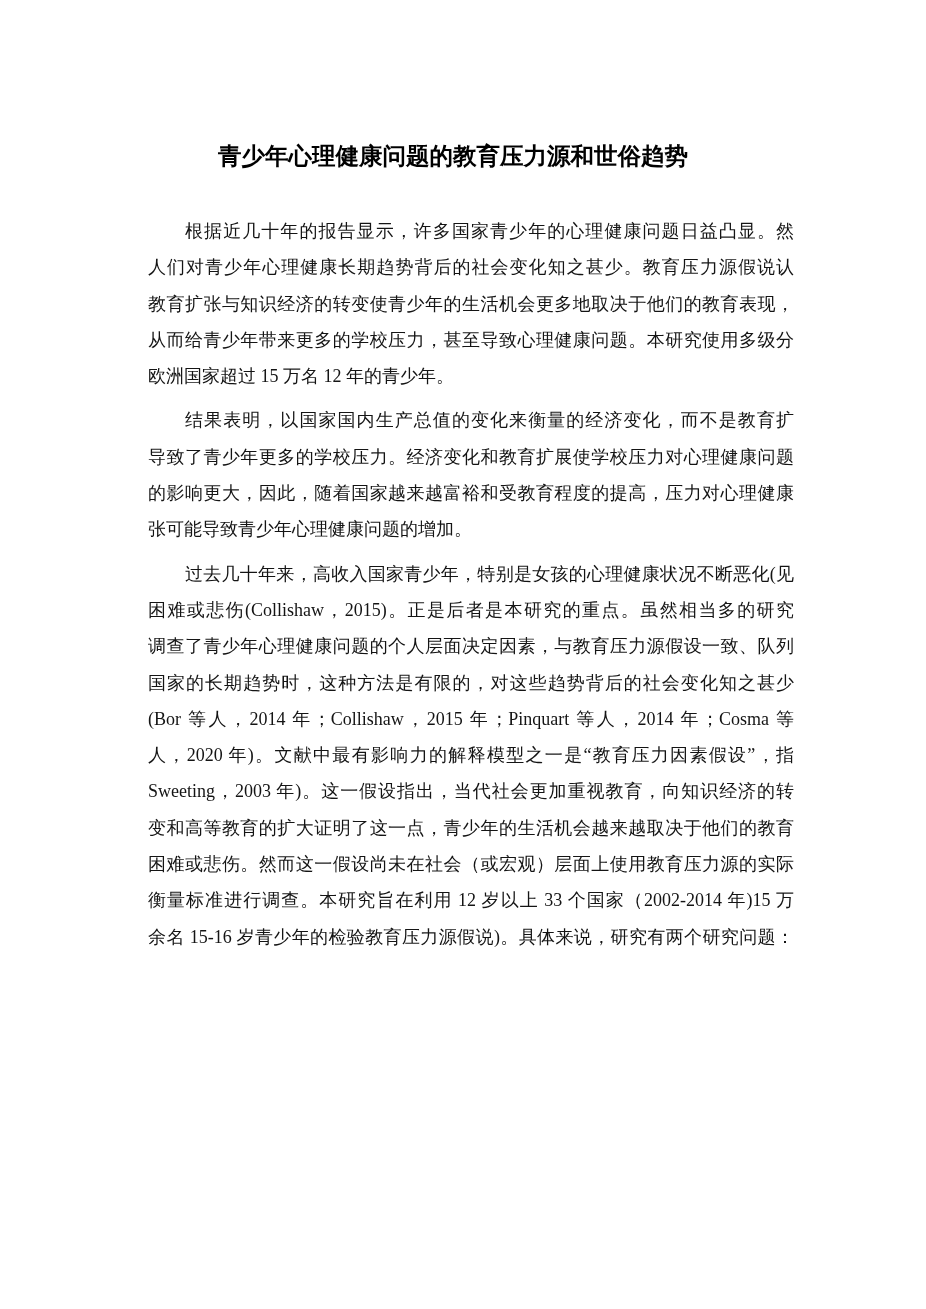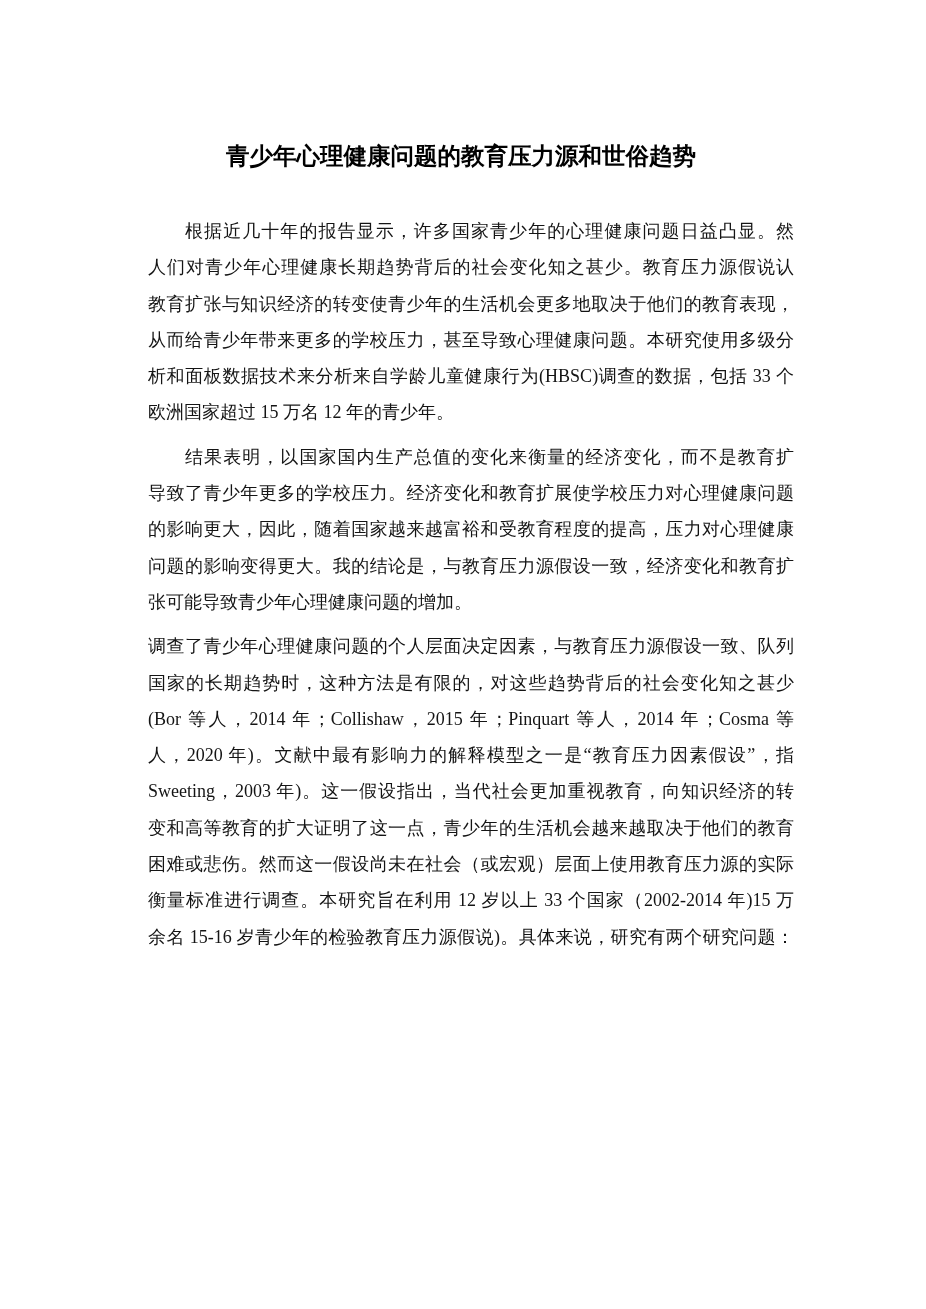--- a/index.html
+++ b/index.html
@@ -10,21 +10,21 @@
   .page {
     position: relative;
     width: 926px;
     height: 1309px;
     background: #ffffff;
     overflow: hidden;
   }
   .doc-title {
     position: absolute;
     top: 141px;
-    left: 130px;
+    left: 122px;
     width: 662px;
     text-align: center;
     font-family: "DejaVu Sans", "Liberation Sans", sans-serif;
     font-weight: bold;
     font-size: 23.5px;
     line-height: 30px;
     color: #000000;
     white-space: nowrap;
   }
   .doc-body {
@@ -61,31 +61,31 @@
 <body>
 
 <div class="page">
   <div class="doc-title">青少年心理健康问题的教育压力源和世俗趋势</div>
   <div class="doc-body">
       <div class="paragraph">
         <div class="line indent">根据近几十年的报告显示，许多国家青少年的心理健康问题日益凸显。然而，</div>
         <div class="line">人们对青少年心理健康长期趋势背后的社会变化知之甚少。教育压力源假说认为，</div>
         <div class="line">教育扩张与知识经济的转变使青少年的生活机会更多地取决于他们的教育表现，</div>
         <div class="line">从而给青少年带来更多的学校压力，甚至导致心理健康问题。本研究使用多级分</div>
-        <div class="line">析和面板数据技术来分析来自学龄儿童健康行为(HBSC)调查的数据，包括 33 个</div>
         <div class="line para-end">欧洲国家超过 15 万名 12 年的青少年。</div>
       </div>
       <div class="paragraph">
         <div class="line indent">结果表明，以国家国内生产总值的变化来衡量的经济变化，而不是教育扩张，</div>
         <div class="line">导致了青少年更多的学校压力。经济变化和教育扩展使学校压力对心理健康问题</div>
         <div class="line">的影响更大，因此，随着国家越来越富裕和受教育程度的提高，压力对心理健康</div>
-        <div class="line">问题的影响变得更大。我的结论是，与教育压力源假设一致，经济变化和教育扩</div>
         <div class="line para-end">张可能导致青少年心理健康问题的增加。</div>
       </div>
       <div class="paragraph">
+        <div class="line indent">过去几十年来，高收入国家青少年，特别是女孩的心理健康状况不断恶化(见</div>
+        <div class="line">困难或悲伤(Collishaw，2015)。正是后者是本研究的重点。虽然相当多的研究</div>
         <div class="line">调查了青少年心理健康问题的个人层面决定因素，与教育压力源假设一致、队列和</div>
         <div class="line">国家的长期趋势时，这种方法是有限的，对这些趋势背后的社会变化知之甚少</div>
         <div class="line">(Bor 等人，2014 年；Collishaw，2015 年；Pinquart 等人，2014 年；Cosma 等</div>
         <div class="line">人，2020 年)。文献中最有影响力的解释模型之一是“教育压力因素假设”，指</div>
         <div class="line">Sweeting，2003 年)。这一假设指出，当代社会更加重视教育，向知识经济的转</div>
         <div class="line">变和高等教育的扩大证明了这一点，青少年的生活机会越来越取决于他们的教育</div>
         <div class="line">困难或悲伤。然而这一假设尚未在社会（或宏观）层面上使用教育压力源的实际</div>
         <div class="line">衡量标准进行调查。本研究旨在利用 12 岁以上 33 个国家（2002-2014 年)15 万</div>
         <div class="line">余名 15-16 岁青少年的检验教育压力源假说)。具体来说，研究有两个研究问题：</div>
       </div>

